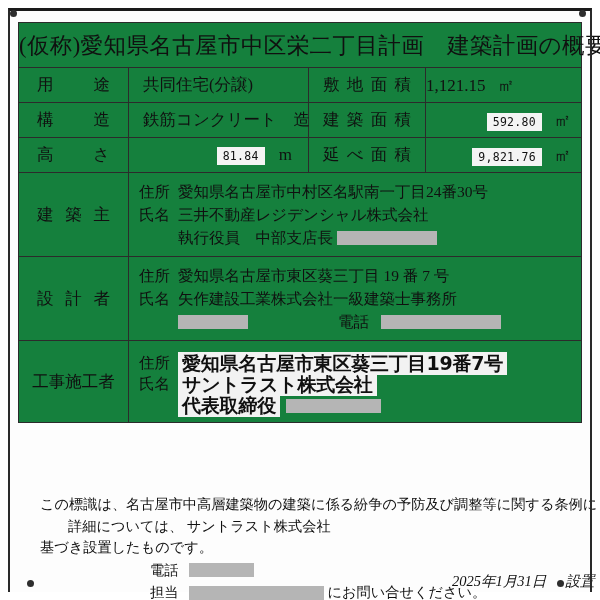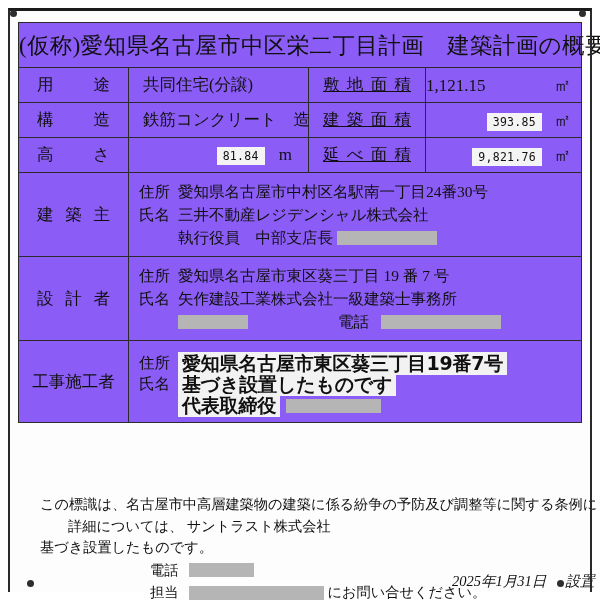--- a/index.html
+++ b/index.html
@@ -59,21 +59,21 @@
     left: 18px;
     top: 22px;
     width: 563px;
     border-collapse: collapse;
     table-layout: fixed;
   }
   .tbl td {
     border: 1px solid #2b2b2b;
     padding: 0;
     vertical-align: middle;
-    background: #8b5cf6;
+    background: #15803d;
   }
 
   .title-cell {
     height: 44px;
     text-align: center;
     font-size: 22.5px;
     letter-spacing: 0.4px;
     white-space: nowrap;
   }
 
@@ -84,21 +84,20 @@
   }
   .lbl.spread {
     text-align: justify;
     text-align-last: justify;
     padding: 0 18px;
   }
   .lbl.spread2 {
     text-align: justify;
     text-align-last: justify;
     padding: 0 14px;
-    text-decoration: underline;
   }
   .lbl.small {
     font-size: 13.5px;
     letter-spacing: 0.5px;
   }
   .lbl.two-line {
     font-size: 16px;
     line-height: 1.35;
     text-align: center;
   }
@@ -137,21 +136,21 @@
     font-family: "Liberation Serif", serif;
   }
   .unit-m {
     font-size: 17px;
     margin-left: 14px;
   }
 
   .area-plain {
     display: flex;
     align-items: baseline;
-    justify-content: space-between;
+    justify-content: flex-start;
     padding-right: 10px;
     font-size: 17px;
     white-space: nowrap;
   }
 
   
   .floors {
     padding: 4px 0 4px 26px;
     font-size: 16.5px;
     line-height: 1.9;
@@ -274,21 +273,21 @@
         </div>
       </td>
     </tr>
 
     <tr>
       <td class="lbl spread" style="height:34px;font-family:Liberation Serif, serif;">構造</td>
       <td class="val pad-lg">鉄筋コンクリート　造</td>
       <td class="lbl spread2">建築面積</td>
       <td>
         <div class="num-wrap">
-          <span class="patch-num">393.85</span>
+          <span class="patch-num">592.80</span>
           <span class="unit">㎡</span>
         </div>
       </td>
     </tr>
 
     <tr>
       <td class="lbl spread" style="height:34px;">高さ</td>
       <td>
         <div class="num-wrap" style="padding-right:16px;">
           <span class="patch-num">81.84</span>
@@ -355,21 +354,21 @@
           <div class="keys">
             <div>住所</div>
             <div>氏名</div>
             <div>&nbsp;</div>
           </div>
           <div class="body">
             <div>
               <span class="patch-bg">愛知県名古屋市東区葵三丁目19番7号</span>
             </div>
             <div>
-              <span class="patch-bg">基づき設置したものです</span>
+              <span class="patch-bg">サントラスト株式会社</span>
             </div>
             <div>
               <span class="patch-bg">代表取締役</span>
               <span class="redact r-w95"></span>
             </div>
           </div>
         </div>
       </td>
     </tr>
   </tbody>

